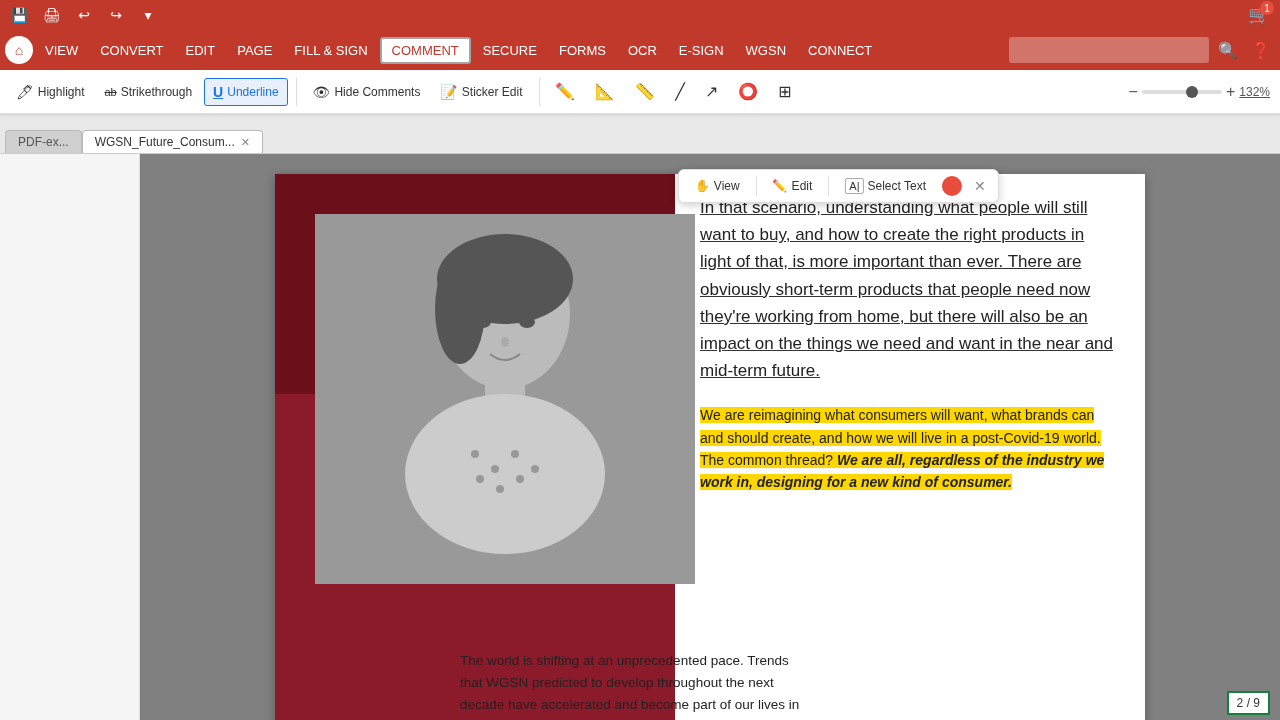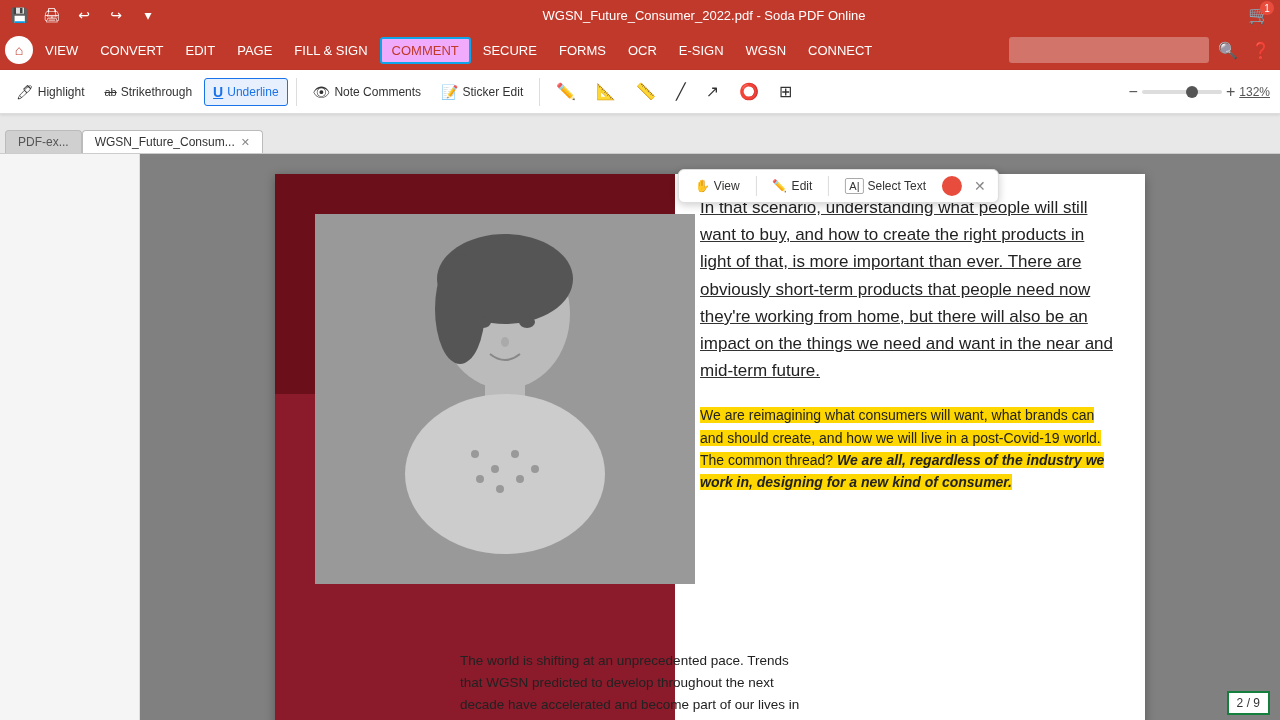--- a/index.html
+++ b/index.html
@@ -33,23 +33,23 @@
     .menu-item {
       color: white;
       font-size: 13px;
       font-weight: 500;
       padding: 6px 10px;
       cursor: pointer;
       border-radius: 3px;
       white-space: nowrap;
     }
     .menu-item.active {
-      background: #f0abfc;
+      background: #ffffff;
       color: #c0392b;
-      border: 2px solid #0ea5e9;
+      border: 2px solid #a3a3a3;
       border-radius: 3px;
       padding: 4px 10px;
     }
     .menu-item.home {
       background: white;
       color: #c0392b;
       border-radius: 50%;
       width: 28px;
       height: 28px;
       display: flex;
@@ -330,21 +330,20 @@
 <body>
 
 <div id="title-bar">
   <div class="title-left">
     <span class="title-icon">💾</span>
     <span class="title-icon">🖨</span>
     <span class="title-icon">↩</span>
     <span class="title-icon">↪</span>
     <span class="title-icon">▾</span>
   </div>
-  <div class="title-center">WGSN_Future_Consumer_2022.pdf - Soda PDF Online</div>
   <div class="title-right">
     <span class="title-icon" style="position:relative;font-size:18px;">🛒
       <span style="position:absolute;top:-4px;right:-4px;background:#e74c3c;color:white;border-radius:50%;width:14px;height:14px;font-size:10px;display:flex;align-items:center;justify-content:center;">1</span>
     </span>
   </div>
 </div>
 
 <div id="menu-bar">
   <div class="menu-item home">⌂</div>
   <div class="menu-item">VIEW</div>
@@ -375,21 +374,21 @@
     <span class="toolbar-icon" style="text-decoration:line-through;font-size:11px;">ab</span>
     <span>Strikethrough</span>
   </button>
   <button class="toolbar-btn active">
     <span class="toolbar-icon" style="text-decoration:underline;font-weight:bold;color:#1a73e8;">U</span>
     <span>Underline</span>
   </button>
   <div class="toolbar-separator"></div>
   <button class="toolbar-btn">
     <span class="toolbar-icon">👁</span>
-    <span>Note Comments</span>
+    <span>Hide Comments</span>
   </button>
   <button class="toolbar-btn">
     <span class="toolbar-icon">📝</span>
     <span>Sticker Edit</span>
   </button>
   <div class="toolbar-separator"></div>
   <button class="toolbar-btn">
     <span style="font-size:16px;">✏️</span>
   </button>
   <button class="toolbar-btn">

